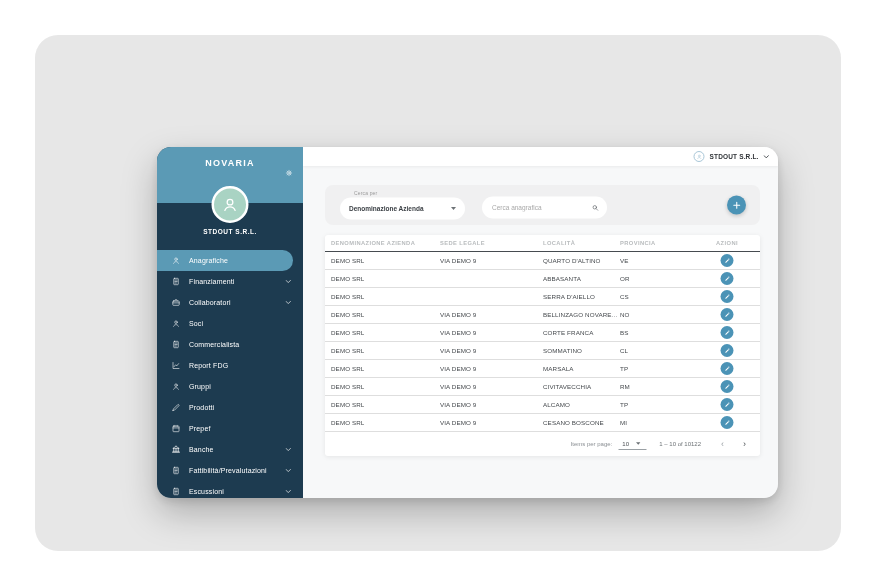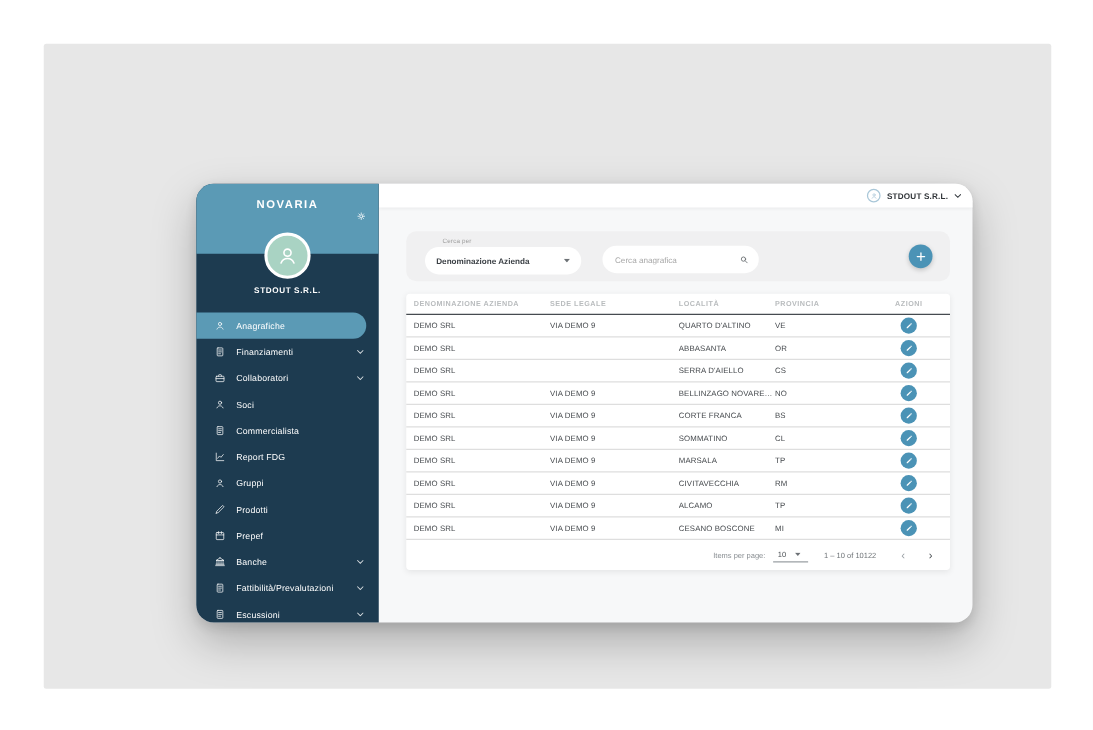--- a/index.html
+++ b/index.html
@@ -2,21 +2,21 @@
 <html style="--accent: #4b93b6; --sidebar-bg: #1d3b50; --header-blue: #5b9ab5; --avatar-bg: #a9d3c3; --content-bg: #f7f8f9; --desktop-bg: #e7e7e7;"><head>
 <meta charset="utf-8">
 <title>Novaria — Anagrafiche</title>
 <style>
   * { margin:0; padding:0; box-sizing:border-box; }
   html,body { width:874px; height:584px; background:#ffffff; overflow:hidden;
               font-family:"Liberation Sans", sans-serif; }
   .page { position:relative; width:874px; height:584px; }
 
   .desktop { position:absolute; left:35px; top:35px; width:806px; height:516px;
-             background:var(--desktop-bg,#e7e7e7); border-radius:2px; }
+             background:var(--desktop-bg,#e7e7e7); border-radius:23px; }
 
   
   .window-scale { position:absolute; left:122px; top:112px; width:1242px; height:702px;
                   transform:scale(.5); transform-origin:0 0; }
   .window { width:1242px; height:702px; border-radius:28px; display:flex;
             box-shadow:0 30px 70px rgba(0,0,0,.25), 0 6px 20px rgba(0,0,0,.12);
             background:var(--content-bg,#f7f8f9); }
 
   
   .sidebar { position:relative; width:292px; flex:0 0 292px; height:702px;

